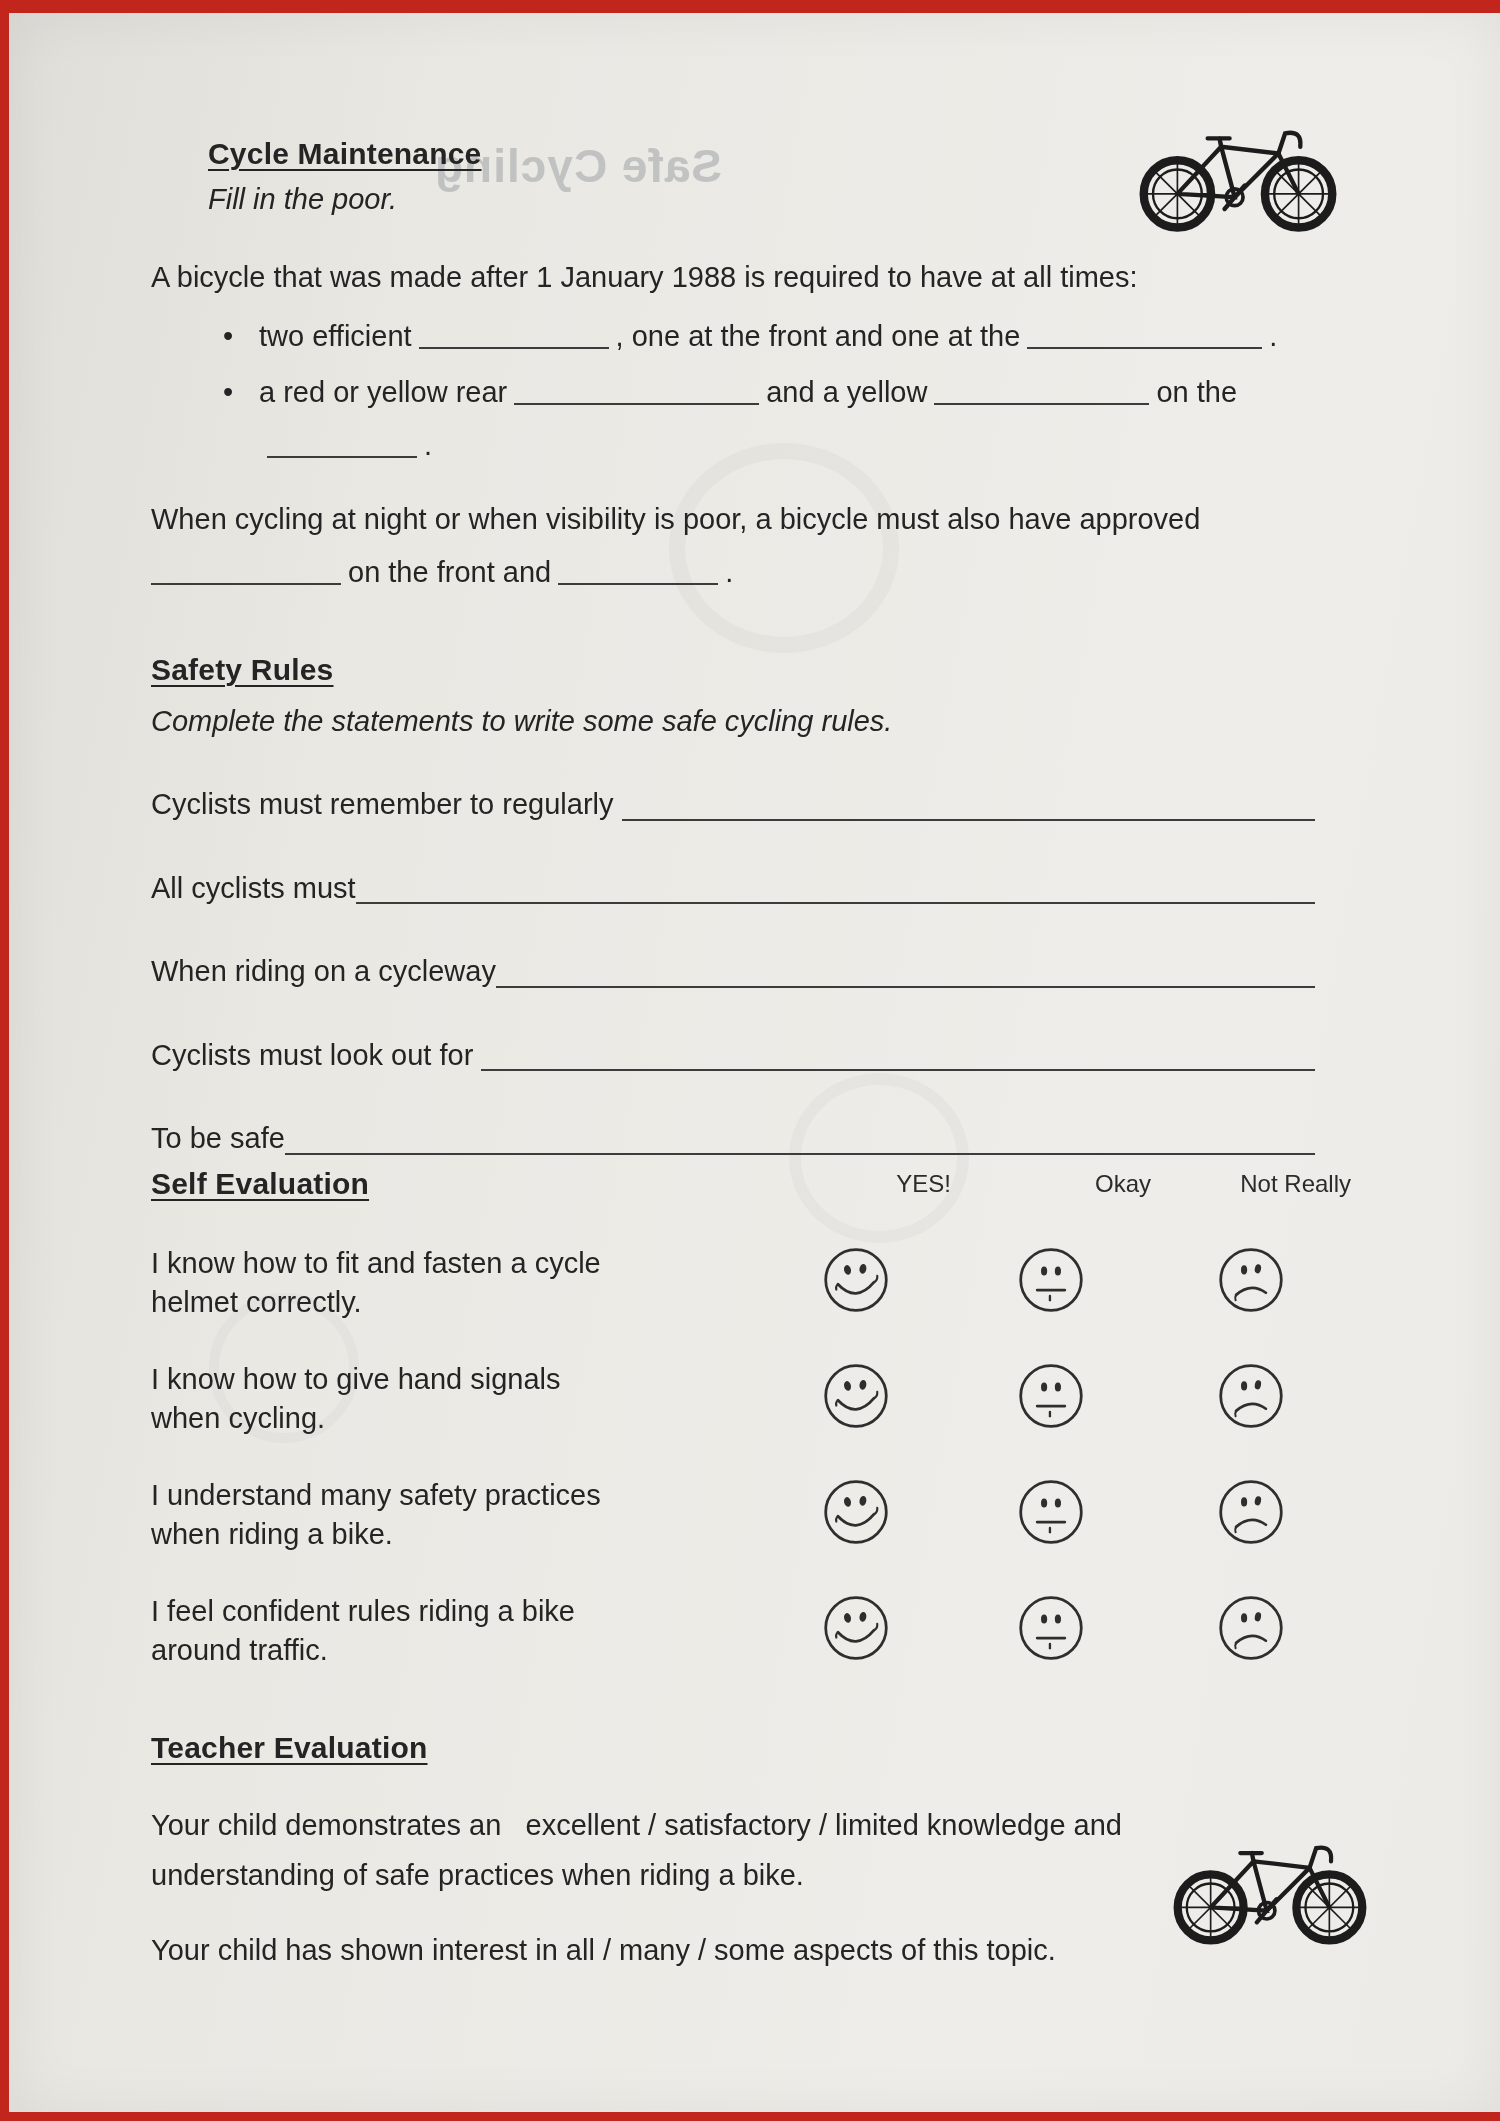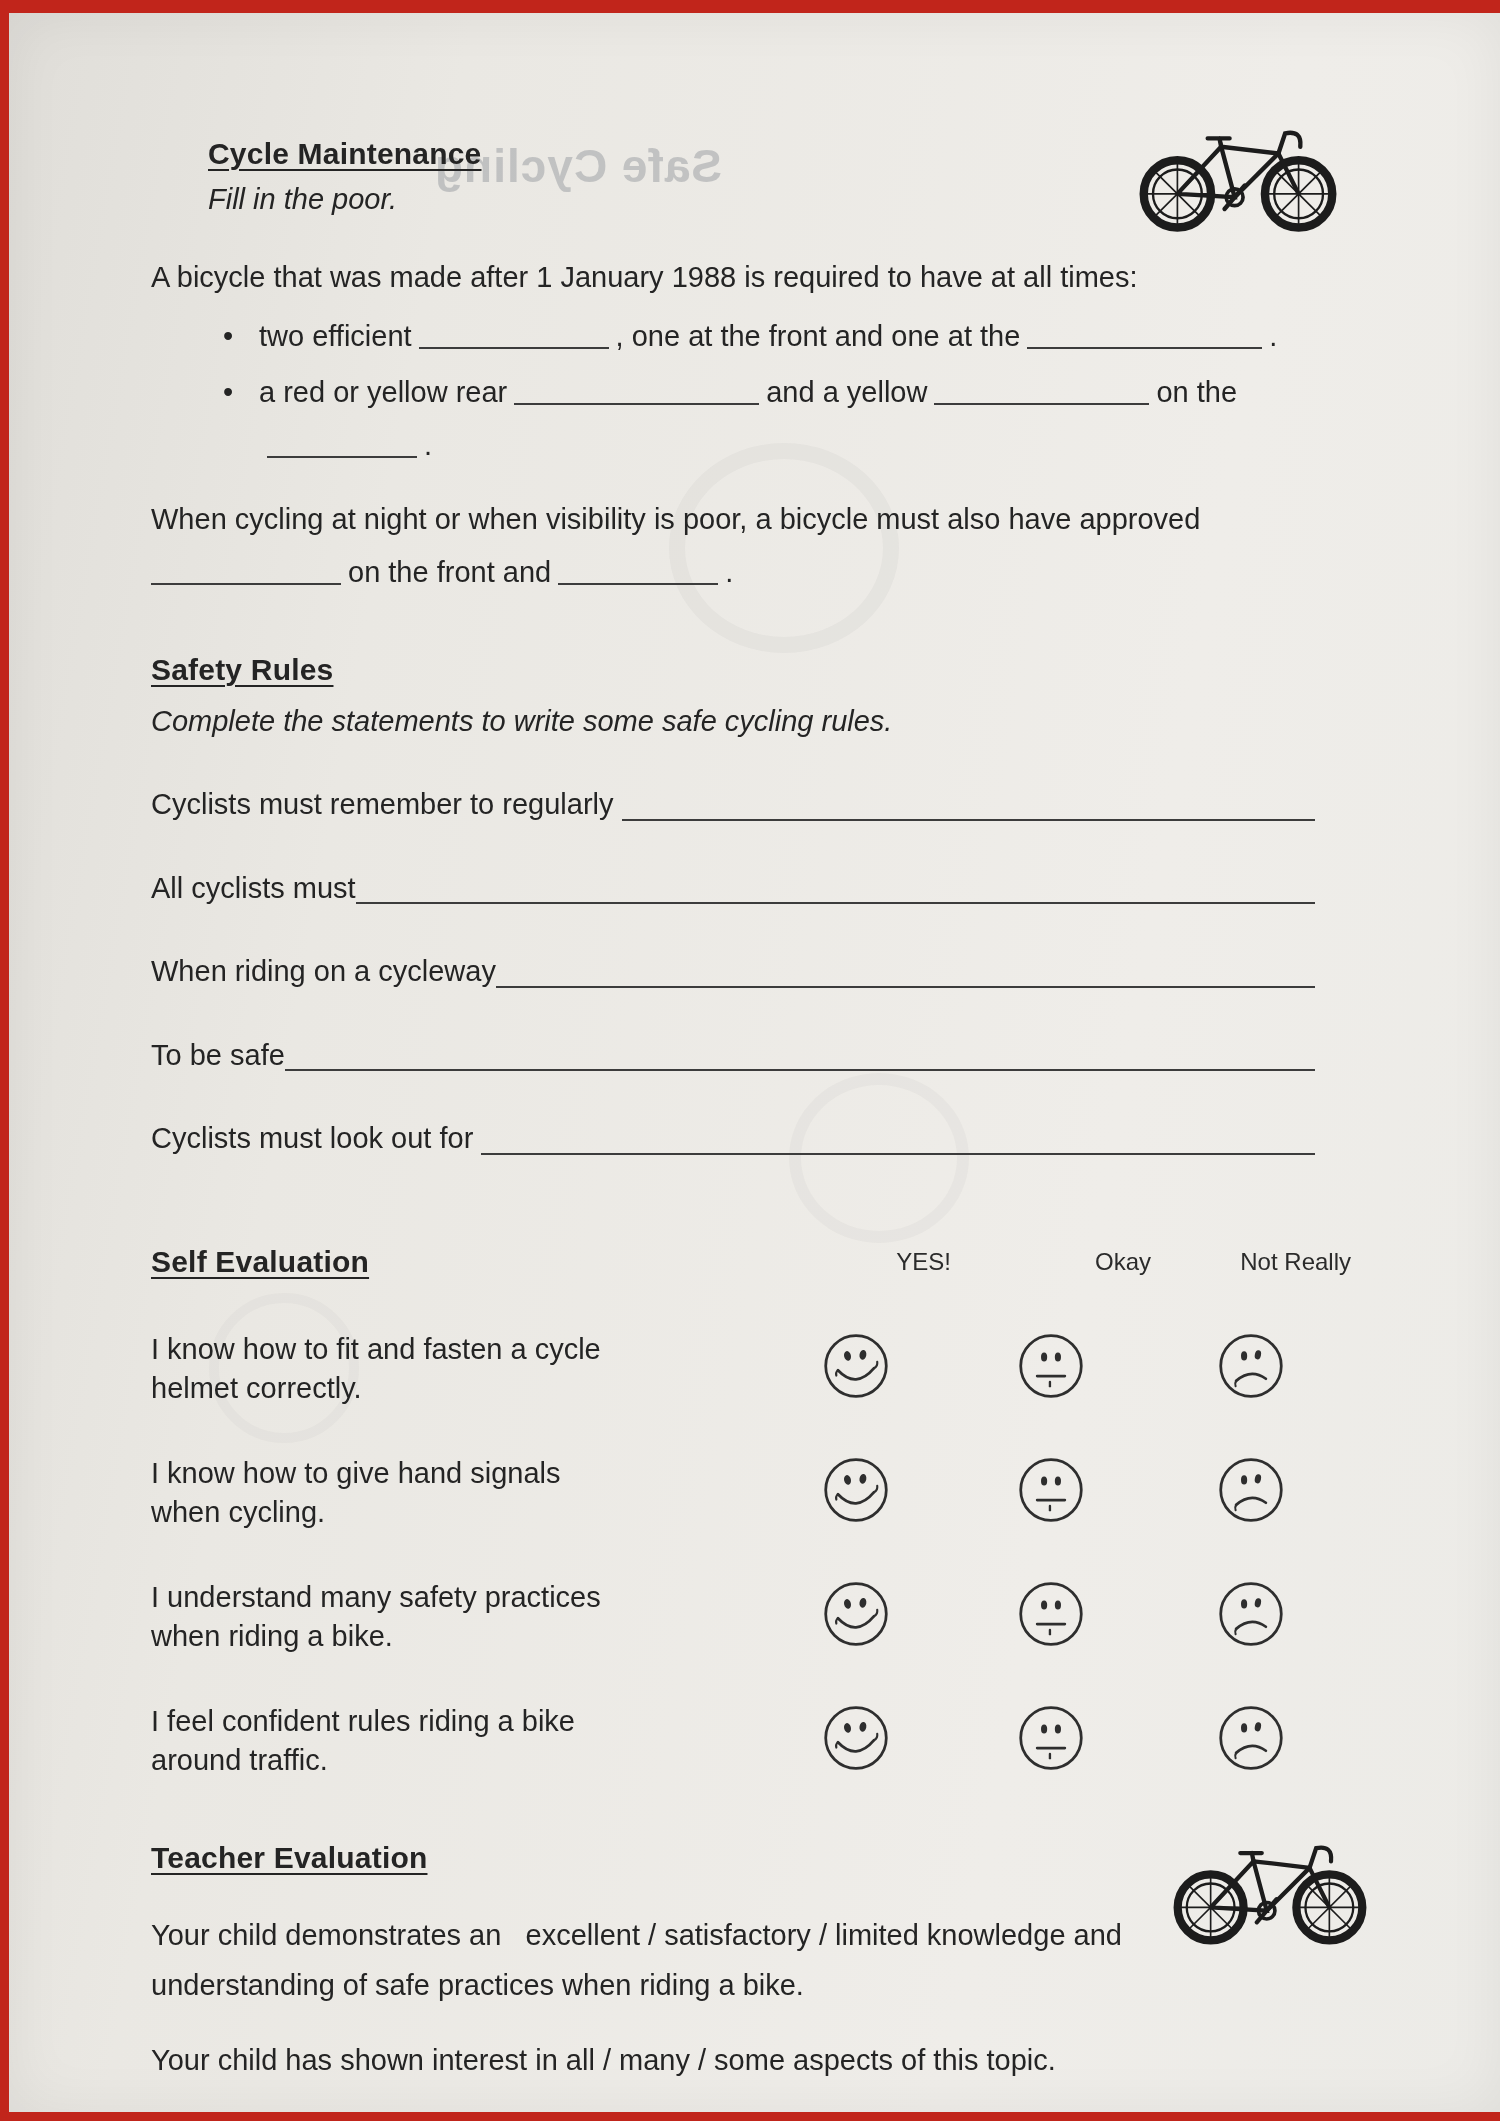--- a/index.html
+++ b/index.html
@@ -45,22 +45,21 @@
   .section-head{margin-top:52px}
   .instruction{margin-top:8px}
 
   .gap-row{display:flex;align-items:flex-end;margin-top:40px;margin-right:40px}
   .gap-row .t{white-space:nowrap}
   .blank-fill{flex:1;border-bottom:2px solid #3c3c3c;margin-left:8px;margin-bottom:6px;min-width:60px}
 
   .eval-grid{
     display:grid;
     grid-template-columns:610px 190px 200px 200px;
-    row-gap:40px;
-    margin-top:78px;
+    row-gap:32px;
     align-items:center;
   }
   .eval-col-head{font-size:24px;text-align:right;align-self:end;padding-bottom:4px;color:#2b2b2b}
   .eval-head-cell{align-self:end}
   .stmt{width:455px;line-height:1.35;align-self:start;padding-top:6px}
   .face-cell{display:flex;justify-content:center;align-items:center}
   .face{width:68px;height:68px;cursor:pointer}
 
   .teacher-head{margin-top:54px}
   .teacher-para{margin-top:30px;max-width:1085px;white-space:pre-wrap;line-height:1.75}
@@ -189,26 +188,26 @@
       </div>
       <div class="gap-row">
         <span class="t">All cyclists must</span>
           <span class="blank-fill" style="margin-left:0"></span>
       </div>
       <div class="gap-row">
         <span class="t">When riding on a cycleway</span>
           <span class="blank-fill" style="margin-left:0"></span>
       </div>
       <div class="gap-row">
+        <span class="t">Cyclists must look out for</span>
+          <span class="blank-fill"></span>
+      </div>
+      <div class="gap-row">
         <span class="t">To be safe</span>
           <span class="blank-fill" style="margin-left:0"></span>
-      </div>
-      <div class="gap-row">
-        <span class="t">Cyclists must look out for</span>
-          <span class="blank-fill"></span>
       </div>
     </div>
 
     <div class="eval-grid">
       <div class="h eval-head-cell"><span class="ul">Self Evaluation</span></div>
       <div class="eval-col-head">YES!</div>
       <div class="eval-col-head">Okay</div>
       <div class="eval-col-head">Not Really</div>
 
       <div class="stmt">I know how to fit and fasten a cycle helmet correctly.</div>

